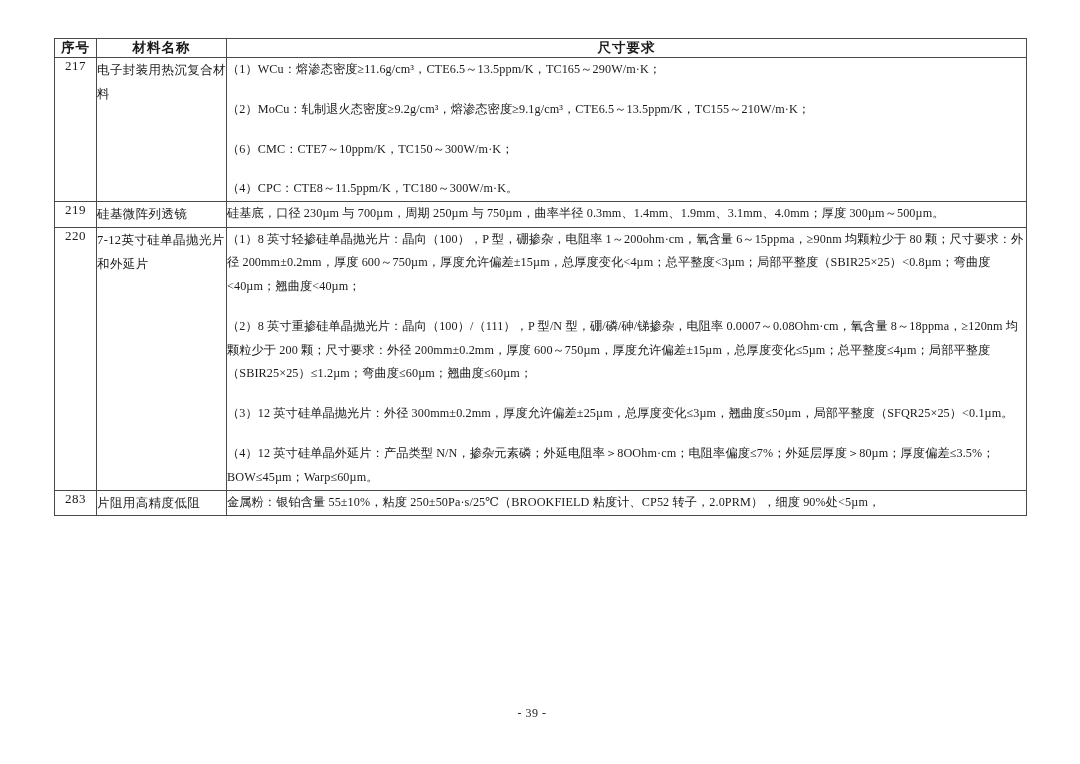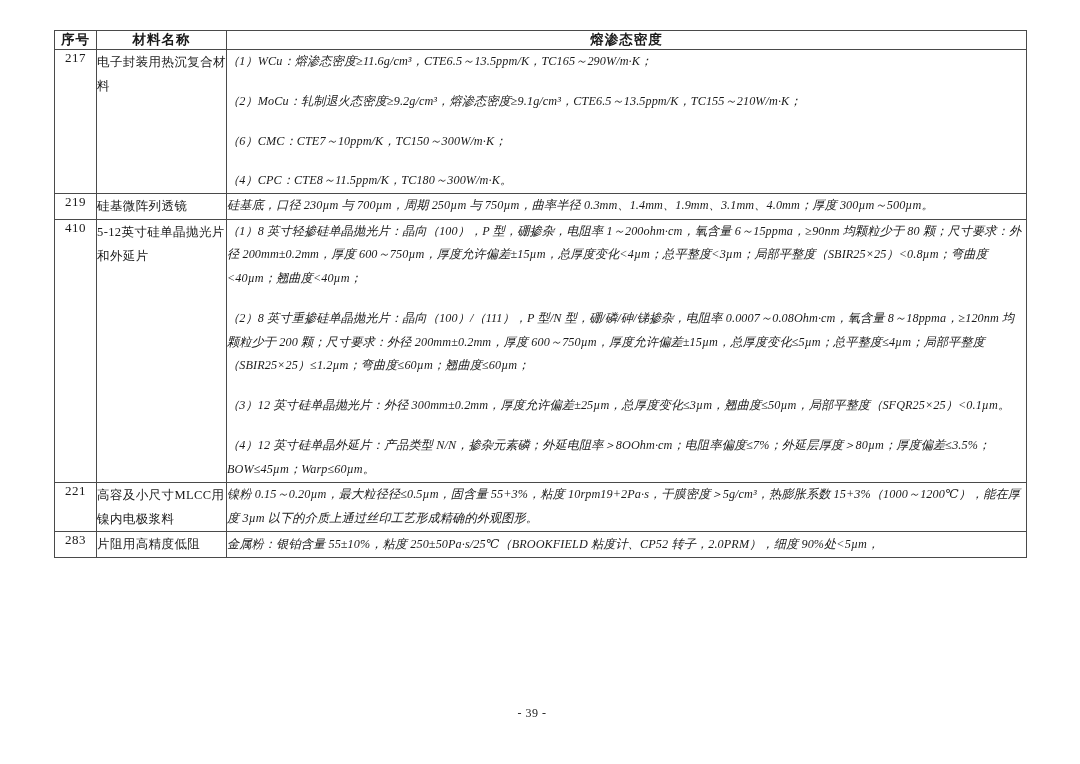--- a/index.html
+++ b/index.html
@@ -19,21 +19,21 @@
     position: absolute;
     left: 0;
     top: 0;
     width: 1080px;
     height: 764px;
     background: #fff;
   }
   .table-wrap {
     position: absolute;
     left: 54px;
-    top: 30px;
+    top: 38px;
     width: 972px;
   }
   table.spec {
     border-collapse: collapse;
     width: 972px;
     table-layout: fixed;
     background: #fff;
   }
   table.spec th, table.spec td {
     border: 1px solid #4a4a4a;
@@ -63,21 +63,20 @@
     padding: 7px 5px 7px 7px;
     line-height: 1.95;
     letter-spacing: 0.4px;
     vertical-align: middle;
   }
   td.req {
     font-size: 12.2px;
     padding: 6px 8px 7px 8px;
     line-height: 1.95;
     letter-spacing: 0.1px;
-    font-style: italic;
   }
   td.req.mid { vertical-align: middle; }
   .req-line { white-space: normal; }
   .req-line + .req-line { margin-top: 16px; }
 
   .footer {
     position: absolute;
     left: 0;
     top: 706px;
     width: 1064px;
@@ -95,21 +94,21 @@
     <table class="spec">
       <colgroup>
         <col class="c-num">
         <col class="c-name">
         <col class="c-req">
       </colgroup>
       <thead>
         <tr>
           <th>序号</th>
           <th>材料名称</th>
-          <th>熔渗态密度</th>
+          <th>尺寸要求</th>
         </tr>
       </thead>
       <tbody>
         <tr>
           <td class="num">217</td>
           <td class="name">电子封装用热沉复合材料</td>
           <td class="req">
             <div class="req-line">（1）WCu：熔渗态密度≥11.6g/cm³，CTE6.5～13.5ppm/K，TC165～290W/m·K；</div>
             <div class="req-line">（2）MoCu：轧制退火态密度≥9.2g/cm³，熔渗态密度≥9.1g/cm³，CTE6.5～13.5ppm/K，TC155～210W/m·K；</div>
             <div class="req-line">（6）CMC：CTE7～10ppm/K，TC150～300W/m·K；</div>
@@ -117,34 +116,27 @@
           </td>
         </tr>
         <tr>
           <td class="num">219</td>
           <td class="name">硅基微阵列透镜</td>
           <td class="req mid">
             <div class="req-line">硅基底，口径 230µm 与 700µm，周期 250µm 与 750µm，曲率半径 0.3mm、1.4mm、1.9mm、3.1mm、4.0mm；厚度 300µm～500µm。</div>
           </td>
         </tr>
         <tr>
-          <td class="num">410</td>
-          <td class="name">5-12英寸硅单晶抛光片和外延片</td>
+          <td class="num">220</td>
+          <td class="name">7-12英寸硅单晶抛光片和外延片</td>
           <td class="req">
             <div class="req-line">（1）8 英寸轻掺硅单晶抛光片：晶向（100），P 型，硼掺杂，电阻率 1～200ohm·cm，氧含量 6～15ppma，≥90nm 均颗粒少于 80 颗；尺寸要求：外径 200mm±0.2mm，厚度 600～750µm，厚度允许偏差±15µm，总厚度变化&lt;4µm；总平整度&lt;3µm；局部平整度（SBIR25×25）&lt;0.8µm；弯曲度&lt;40µm；翘曲度&lt;40µm；</div>
             <div class="req-line">（2）8 英寸重掺硅单晶抛光片：晶向（100）/（111），P 型/N 型，硼/磷/砷/锑掺杂，电阻率 0.0007～0.08Ohm·cm，氧含量 8～18ppma，≥120nm 均颗粒少于 200 颗；尺寸要求：外径 200mm±0.2mm，厚度 600～750µm，厚度允许偏差±15µm，总厚度变化≤5µm；总平整度≤4µm；局部平整度（SBIR25×25）≤1.2µm；弯曲度≤60µm；翘曲度≤60µm；</div>
             <div class="req-line">（3）12 英寸硅单晶抛光片：外径 300mm±0.2mm，厚度允许偏差±25µm，总厚度变化≤3µm，翘曲度≤50µm，局部平整度（SFQR25×25）&lt;0.1µm。</div>
             <div class="req-line">（4）12 英寸硅单晶外延片：产品类型 N/N，掺杂元素磷；外延电阻率＞8OOhm·cm；电阻率偏度≤7%；外延层厚度＞80µm；厚度偏差≤3.5%；BOW≤45µm；Warp≤60µm。</div>
-          </td>
-        </tr>
-        <tr>
-          <td class="num">221</td>
-          <td class="name">高容及小尺寸MLCC用镍内电极浆料</td>
-          <td class="req mid">
-            <div class="req-line">镍粉 0.15～0.20µm，最大粒径径≤0.5µm，固含量 55+3%，粘度 10rpm19+2Pa·s，干膜密度＞5g/cm³，热膨胀系数 15+3%（1000～1200℃），能在厚度 3µm 以下的介质上通过丝印工艺形成精确的外观图形。</div>
           </td>
         </tr>
         <tr>
           <td class="num">283</td>
           <td class="name">片阻用高精度低阻</td>
           <td class="req mid">
             <div class="req-line">金属粉：银铂含量 55±10%，粘度 250±50Pa·s/25℃（BROOKFIELD 粘度计、CP52 转子，2.0PRM），细度 90%处&lt;5µm，</div>
           </td>
         </tr>
       </tbody>

